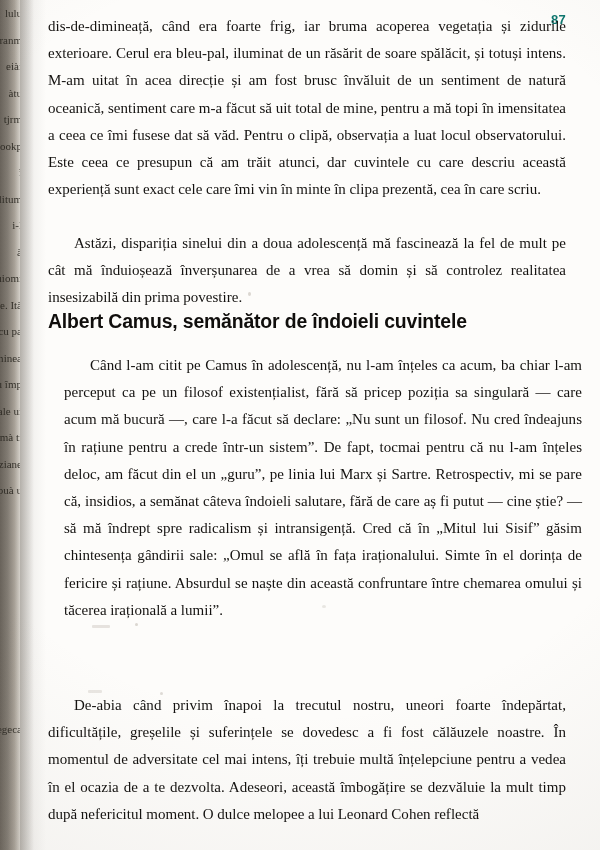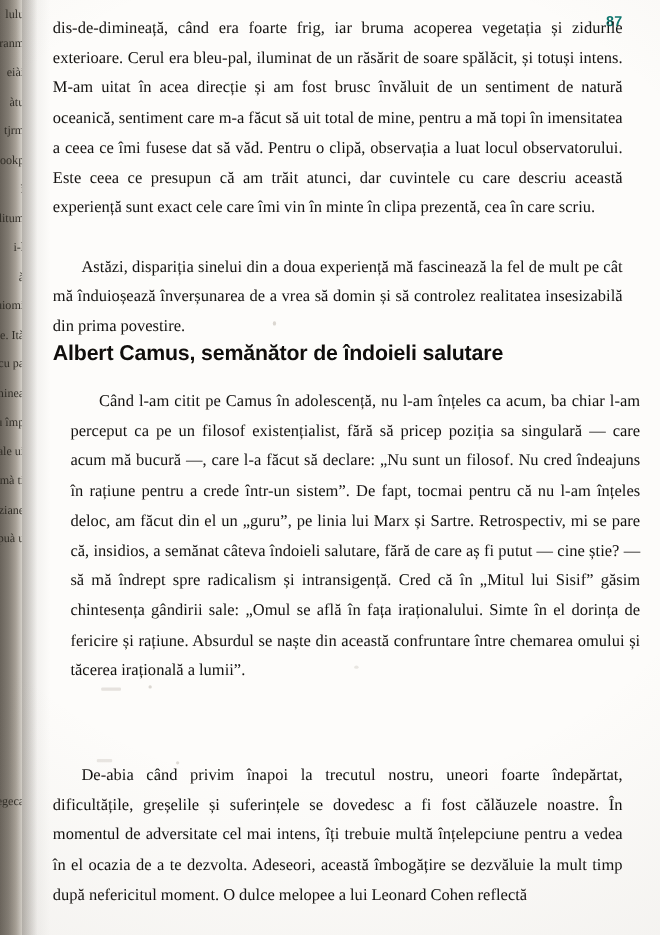--- a/index.html
+++ b/index.html
@@ -185,25 +185,25 @@
 
   <div class="content">
 
     <div class="folio">87</div>
 
     <div class="blk1 col">
       <p class="body">dis-de-dimineață, când era foarte frig, iar bruma acoperea vegetația și zidurile exterioare. Cerul era bleu-pal, iluminat de un răsărit de soare spălăcit, și totuși intens. M-am uitat în acea direcție și am fost brusc învăluit de un sentiment de natură oceanică, sentiment care m-a făcut să uit total de mine, pentru a mă topi în imensitatea a ceea ce îmi fusese dat să văd. Pentru o clipă, observația a luat locul observatorului. Este ceea ce presupun că am trăit atunci, dar cuvintele cu care descriu această experiență sunt exact cele care îmi vin în minte în clipa prezentă, cea în care scriu.</p>
     </div>
 
     <div class="blk2 col">
-      <p class="body indent">Astăzi, dispariția sinelui din a doua experiență mă fascinează la fel de mult pe cât mă înduioșează înverșunarea de a vrea să domin și să controlez realitatea insesizabilă din prima povestire.</p>
+      <p class="body indent">Astăzi, dispariția sinelui din a doua adolescență mă fascinează la fel de mult pe cât mă înduioșează înverșunarea de a vrea să domin și să controlez realitatea insesizabilă din prima povestire.</p>
     </div>
 
     <div class="hd1 col">
-      <h2 class="heading">Albert Camus, semănător de îndoieli salutare</h2>
+      <h2 class="heading">Albert Camus, semănător de îndoieli cuvintele</h2>
     </div>
 
     <div class="blk3 col">
       <p class="body indent">Când l-am citit pe Camus în adolescență, nu l-am înțeles ca acum, ba chiar l-am perceput ca pe un filosof existențialist, fără să pricep poziția sa singulară — care acum mă bucură —, care l-a făcut să declare: „Nu sunt un filosof. Nu cred îndeajuns în rațiune pentru a crede într-un sistem”. De fapt, tocmai pentru că nu l-am înțeles deloc, am făcut din el un „guru”, pe linia lui Marx și Sartre. Retrospectiv, mi se pare că, insidios, a semănat câteva îndoieli salutare, fără de care aș fi putut — cine știe? — să mă îndrept spre radicalism și intransigență. Cred că în „Mitul lui Sisif” găsim chintesența gândirii sale: „Omul se află în fața iraționalului. Simte în el dorința de fericire și rațiune. Absurdul se naște din această confruntare între chemarea omului și tăcerea irațională a lumii”.</p>
     </div>
 
 
     <div class="blk4 col">
       <p class="body indent">De-abia când privim înapoi la trecutul nostru, uneori foarte îndepărtat, dificultățile, greșelile și suferințele se dovedesc a fi fost călăuzele noastre. În momentul de adversitate cel mai intens, îți trebuie multă înțelepciune pentru a vedea în el ocazia de a te dezvolta. Adeseori, această îmbogățire se dezvăluie la mult timp după nefericitul moment. O dulce melopee a lui Leonard Cohen reflectă</p>
     </div>

